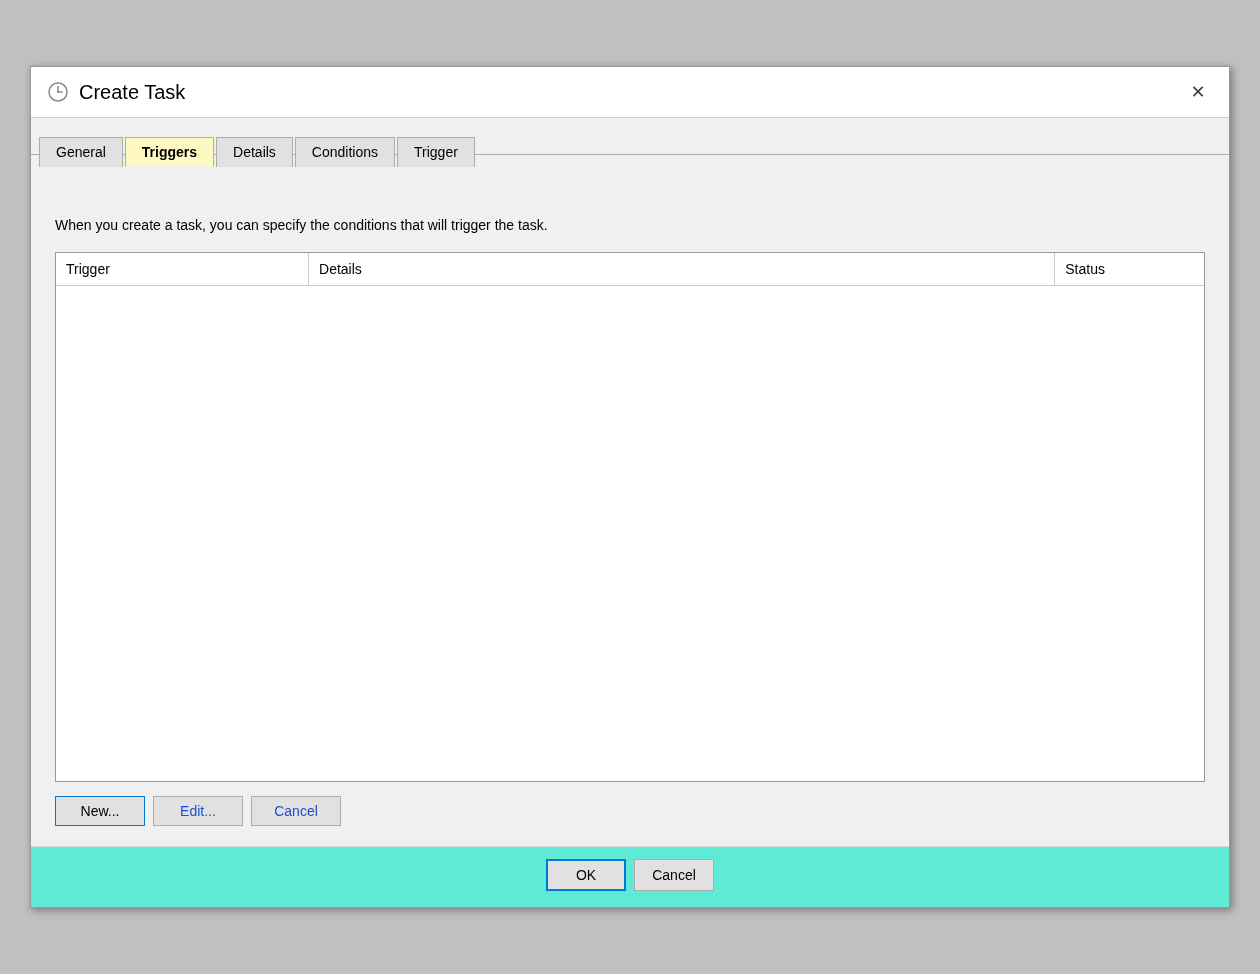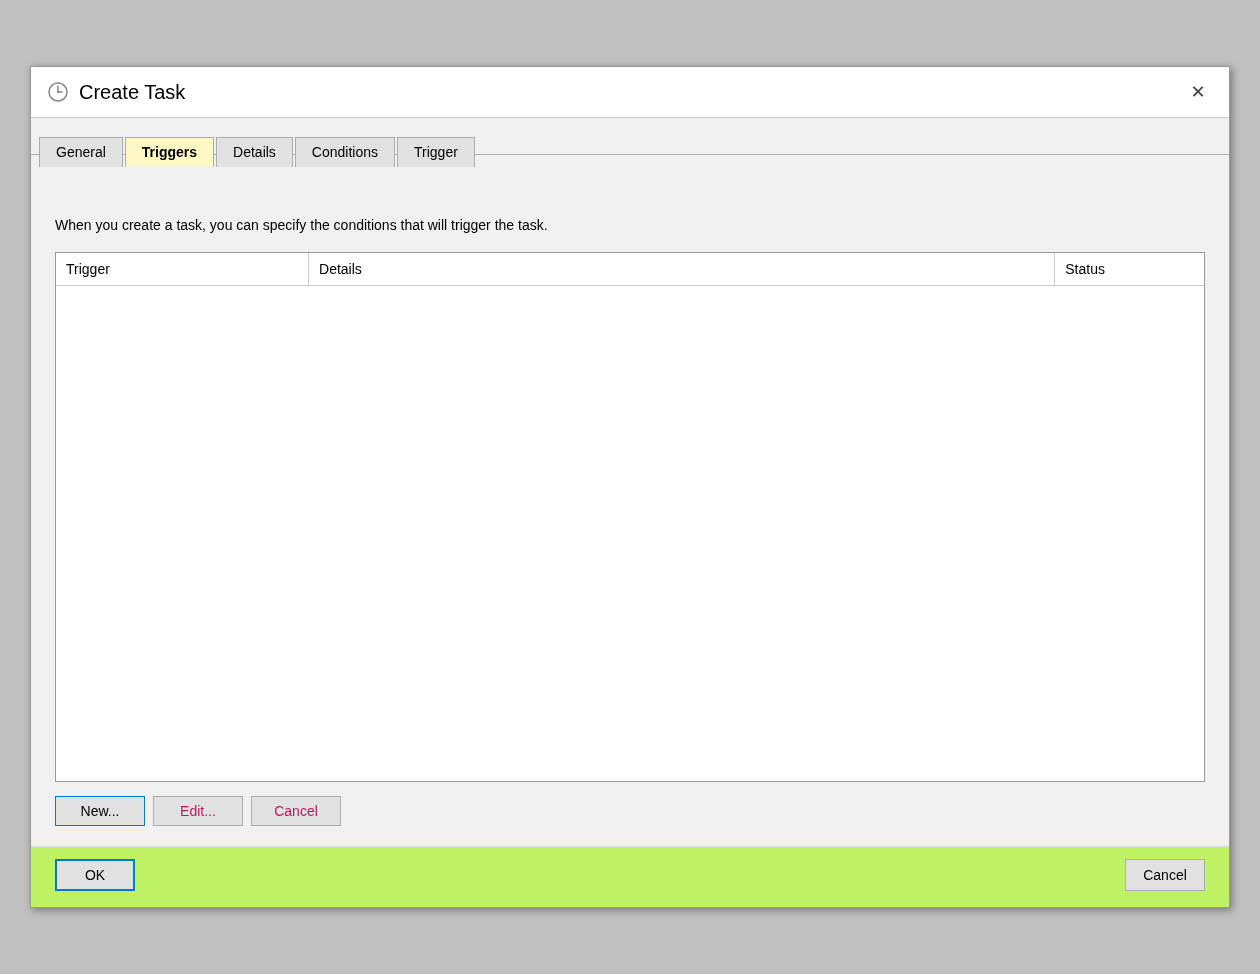--- a/index.html
+++ b/index.html
@@ -160,35 +160,35 @@
       padding: 6px 16px;
       font-size: 14px;
       border: 1px solid #adadad;
       background: #e1e1e1;
       cursor: pointer;
       min-width: 90px;
       color: #000;
     }
 
     .btn:disabled {
-      color: #be185d;
+      color: #1d4ed8;
       cursor: default;
     }
 
     .btn-new {
       border: 1px solid #0078d7;
       background: #e1e1e1;
     }
 
     .footer-buttons {
       display: flex;
-      justify-content: space-between;
+      justify-content: center;
       padding: 12px 24px 16px 24px;
       gap: 8px;
-      background: #bef264;
+      background: #5eead4;
       border-top: 1px solid #ddd;
     }
 
     .btn-ok {
       padding: 6px 24px;
       font-size: 14px;
       border: 2px solid #0078d7;
       background: #e1e1e1;
       cursor: pointer;
       min-width: 80px;

